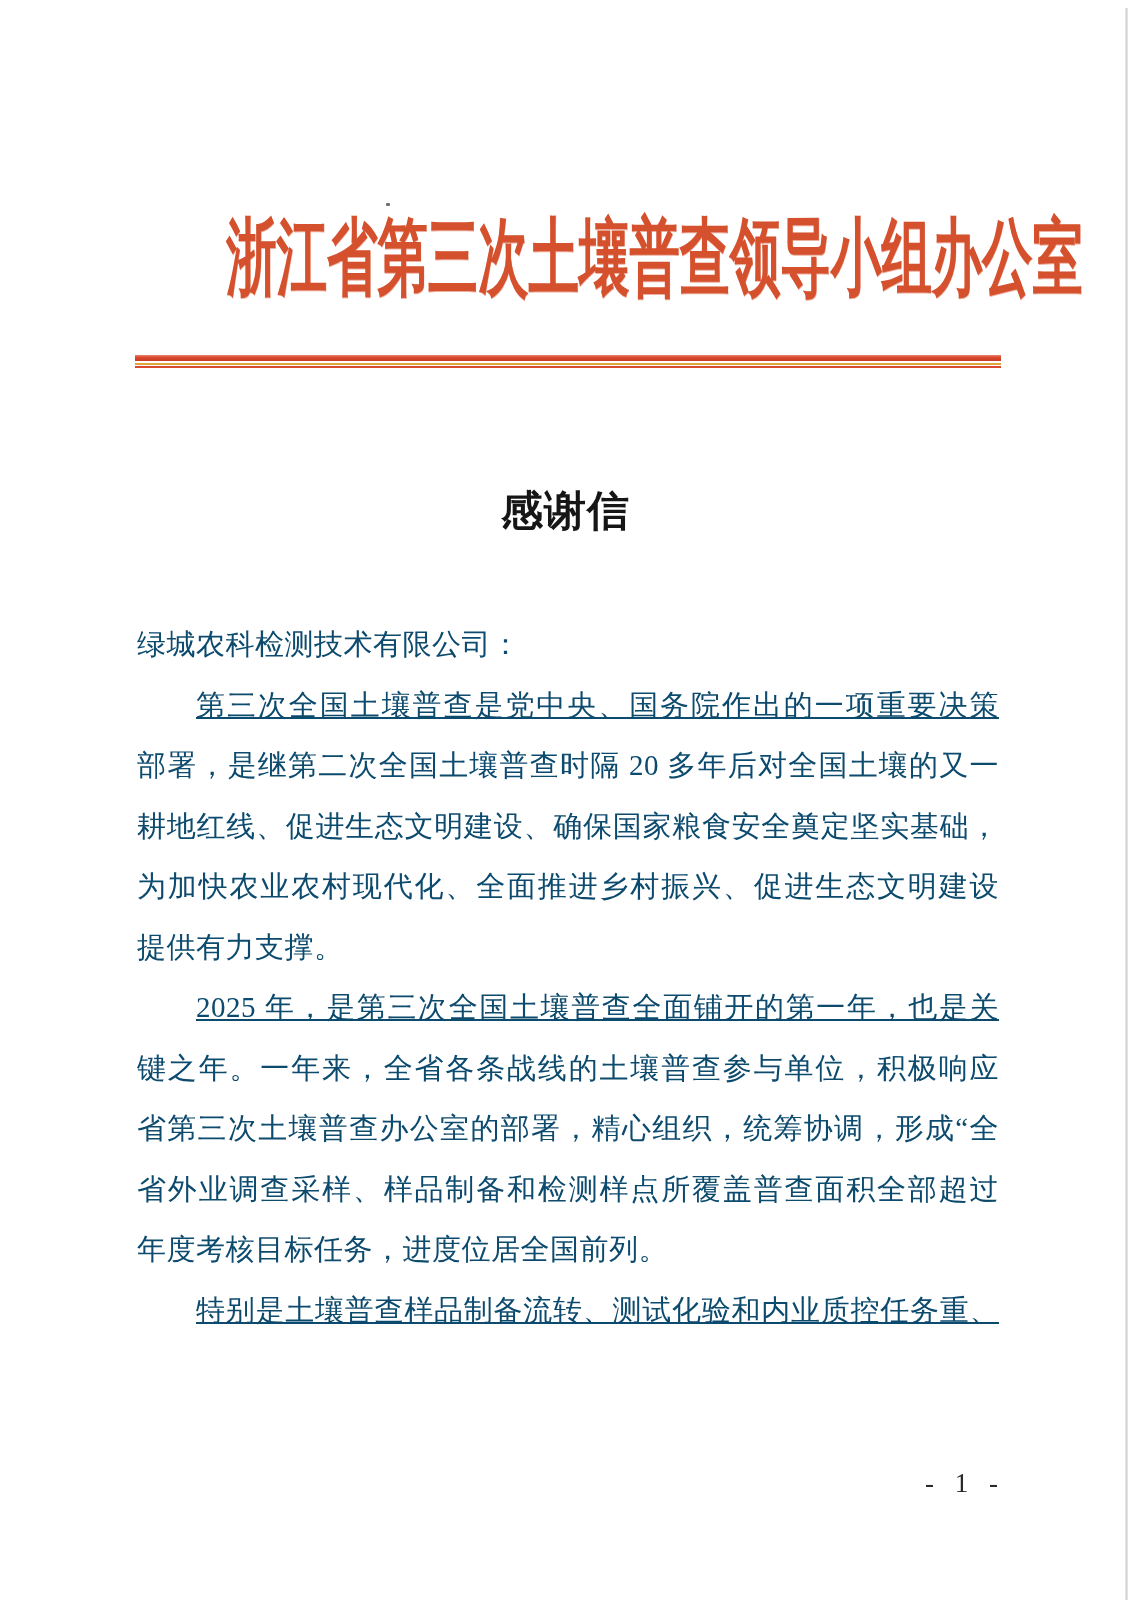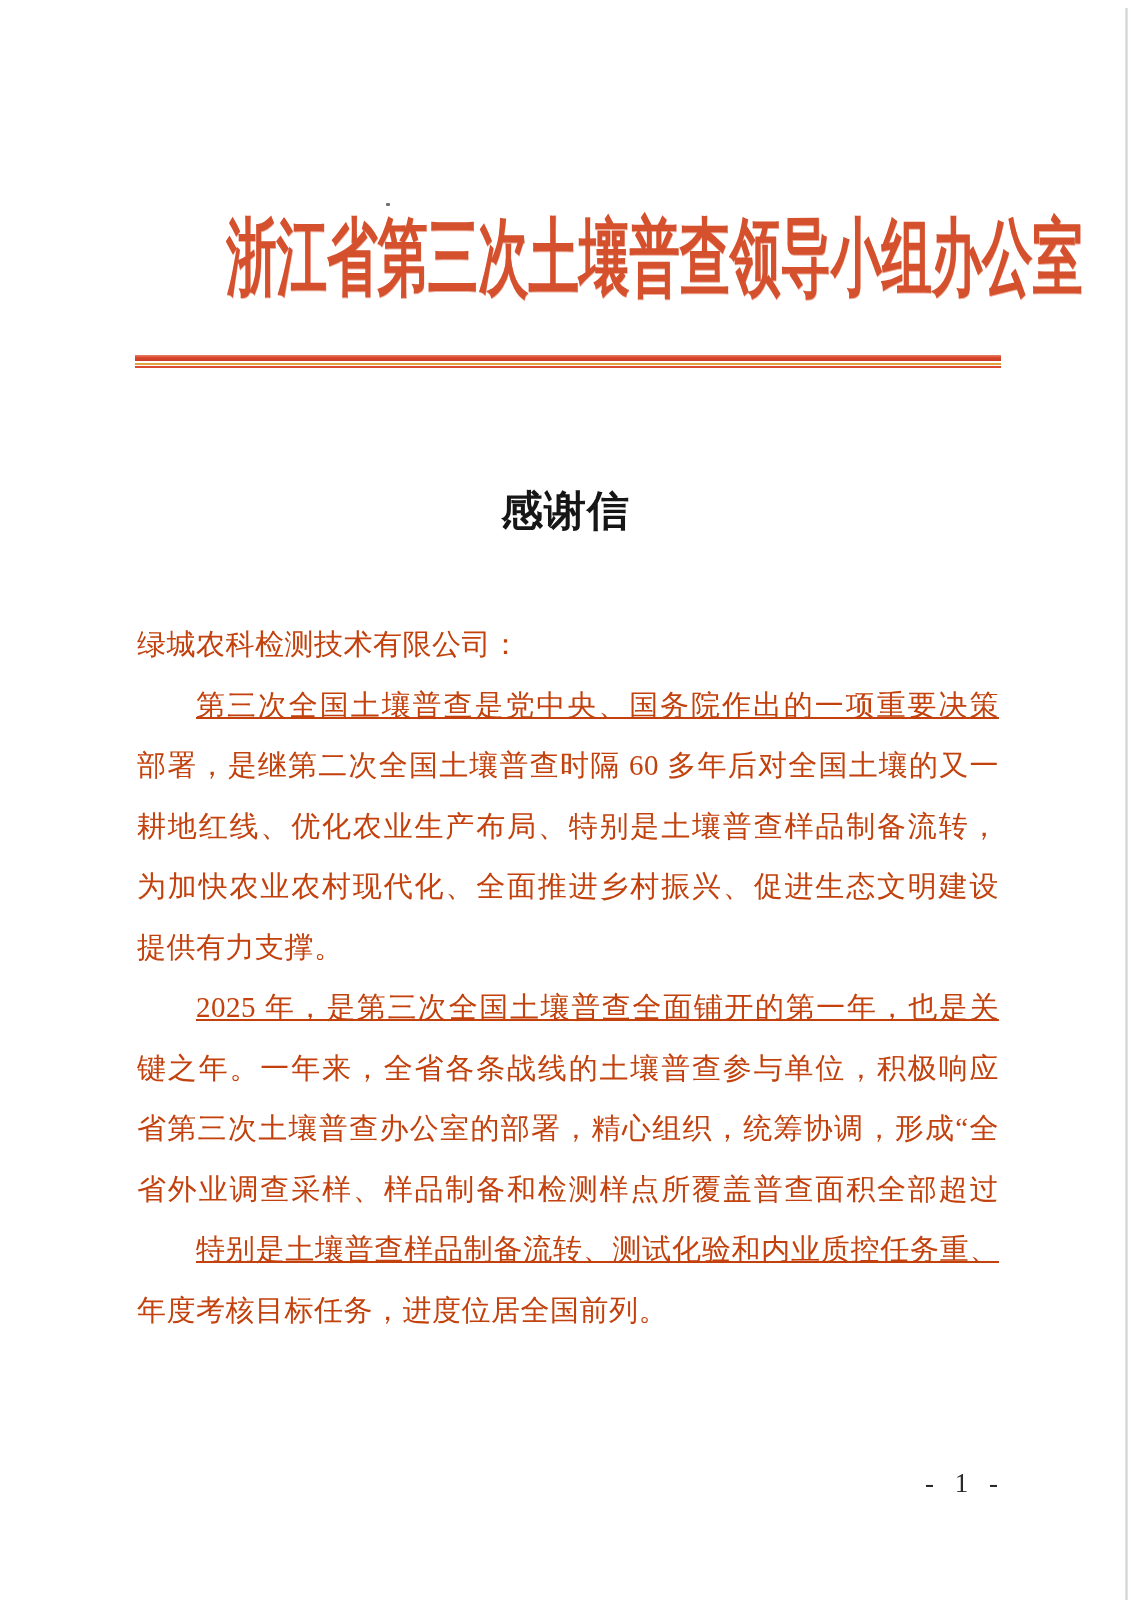--- a/index.html
+++ b/index.html
@@ -85,21 +85,21 @@
     font-weight: bold;
     color: #161616;
     letter-spacing: 1px;
   }
   .letter-body {
     position: absolute;
     top: 614px;
     left: 137px;
     width: 862px;
     font-size: 29px;
-    color: #c2410c;
+    color: #0c4a6e;
   }
   .letter-body .line {
     height: 60.5px;
     line-height: 60.5px;
     white-space: nowrap;
     letter-spacing: 0.5px;
   }
   .letter-body .line.indent {
     text-indent: 59px;
     text-decoration: underline;
@@ -134,27 +134,27 @@
     <div class="rule-main"></div>
     <div class="rule-yellow"></div>
     <div class="rule-red"></div>
   </div>
 
   <h1 class="doc-title">感谢信</h1>
 
   <div class="letter-body">
       <div class="line">绿城农科检测技术有限公司：</div>
       <div class="line indent justify">第三次全国土壤普查是党中央、国务院作出的一项重要决策</div>
-      <div class="line justify">部署，是继第二次全国土壤普查时隔 60 多年后对全国土壤的又一</div>
-      <div class="line justify">耕地红线、优化农业生产布局、特别是土壤普查样品制备流转，</div>
+      <div class="line justify">部署，是继第二次全国土壤普查时隔 20 多年后对全国土壤的又一</div>
+      <div class="line justify">耕地红线、促进生态文明建设、确保国家粮食安全奠定坚实基础，</div>
       <div class="line justify">为加快农业农村现代化、全面推进乡村振兴、促进生态文明建设</div>
       <div class="line">提供有力支撑。</div>
       <div class="line indent justify">2025 年，是第三次全国土壤普查全面铺开的第一年，也是关</div>
       <div class="line justify">键之年。一年来，全省各条战线的土壤普查参与单位，积极响应</div>
       <div class="line justify">省第三次土壤普查办公室的部署，精心组织，统筹协调，形成“全</div>
       <div class="line justify">省外业调查采样、样品制备和检测样点所覆盖普查面积全部超过</div>
+      <div class="line">年度考核目标任务，进度位居全国前列。</div>
       <div class="line indent justify">特别是土壤普查样品制备流转、测试化验和内业质控任务重、</div>
-      <div class="line">年度考核目标任务，进度位居全国前列。</div>
     </div>
 
   <div class="page-number">- 1 -</div>
 
 </div>
 
 </body></html>

